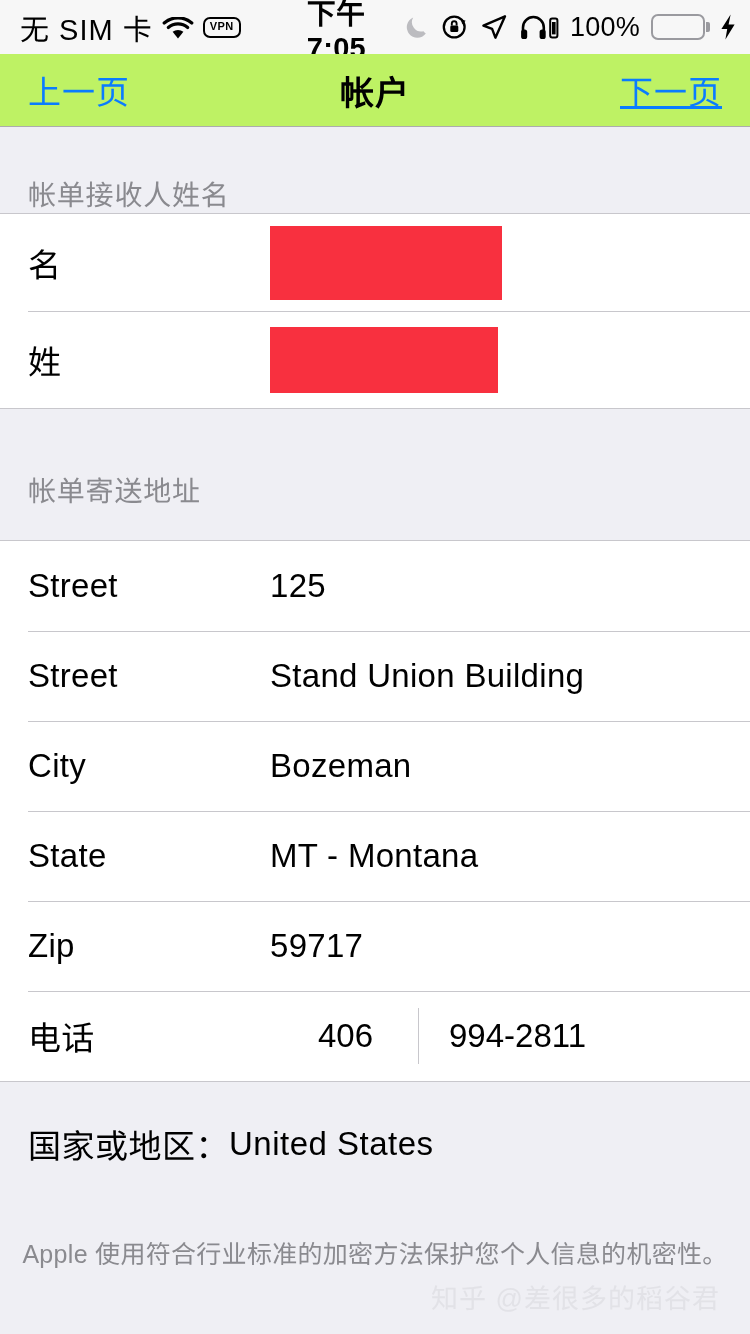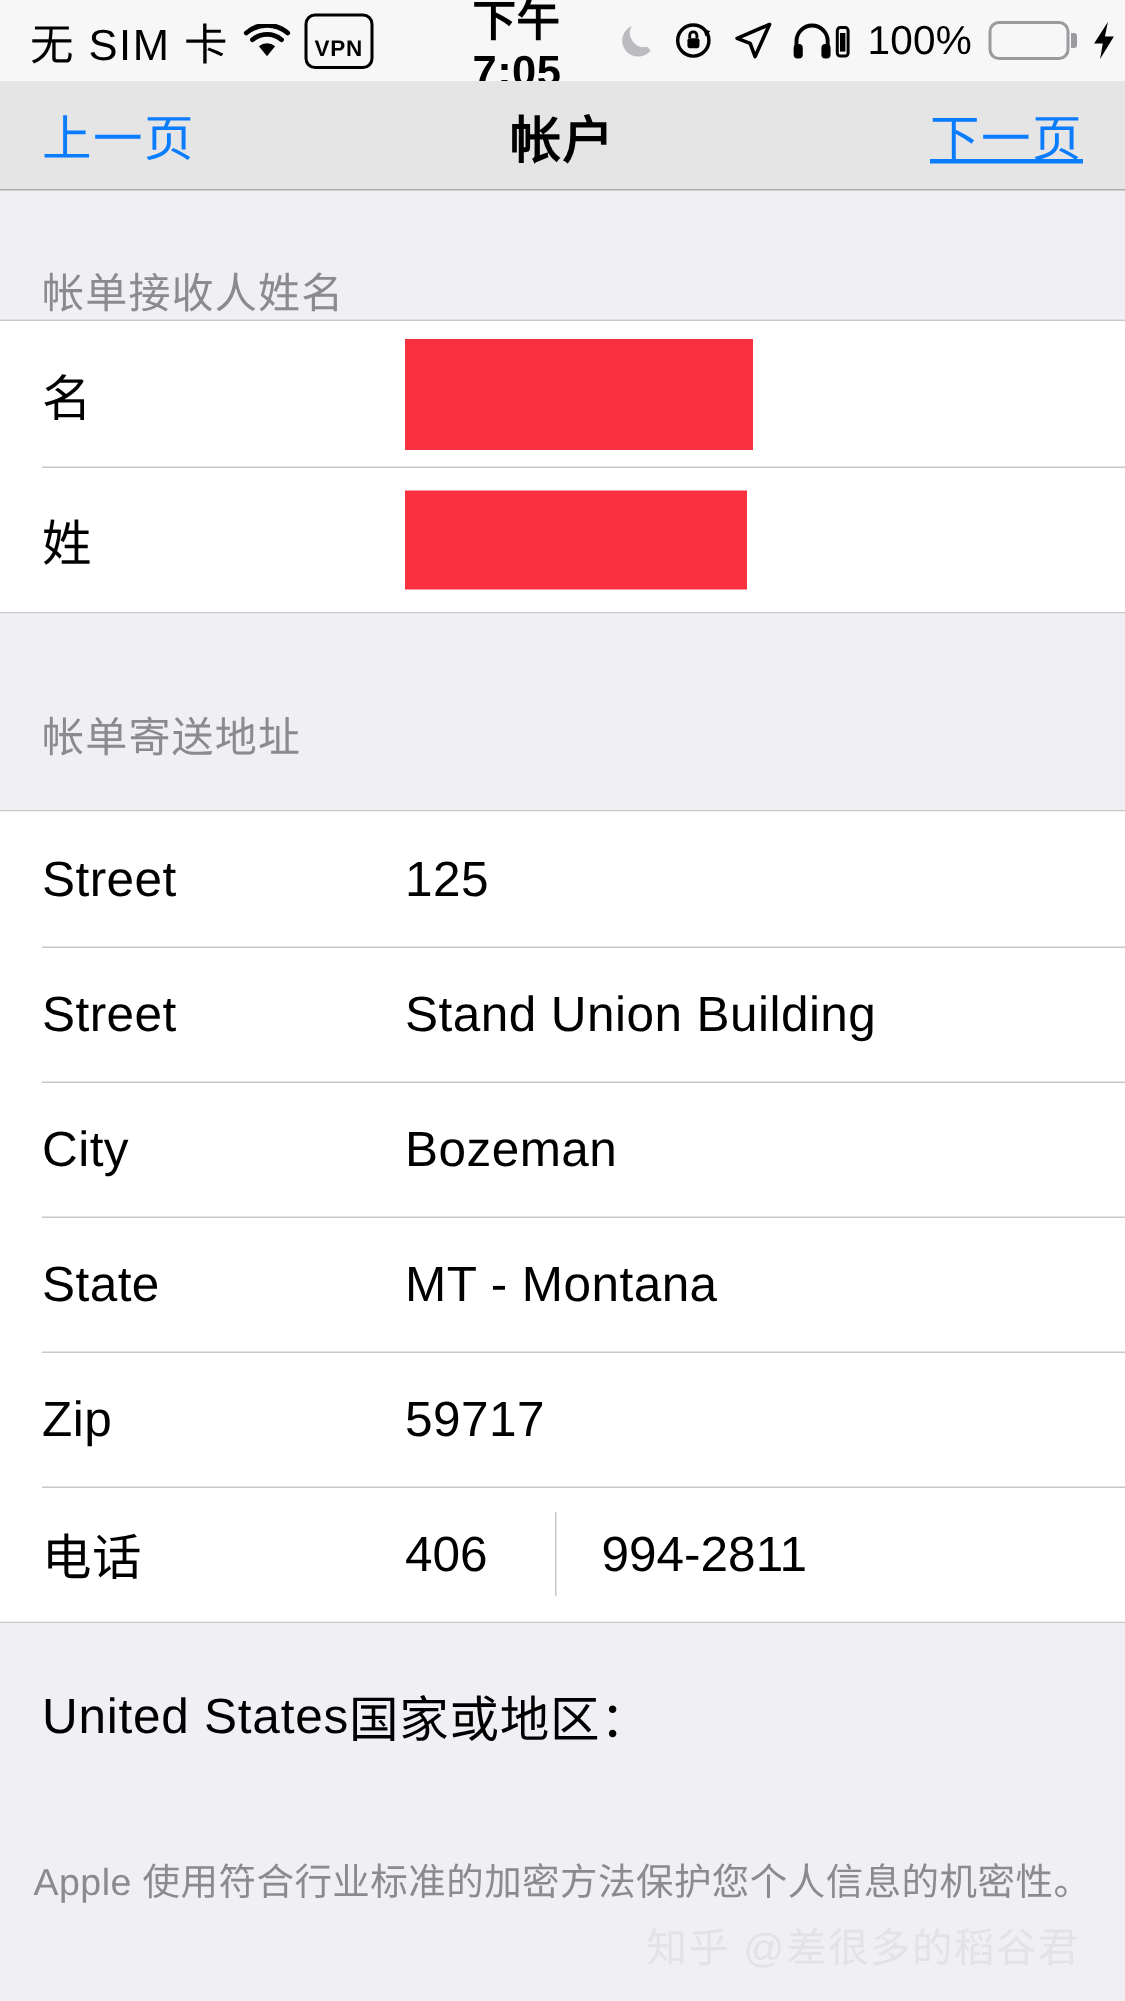--- a/index.html
+++ b/index.html
@@ -49,24 +49,24 @@
     align-items: center;
     gap: 11px;
     flex: 0 0 auto;
   }
   .carrier-text { font-size: 29px; letter-spacing: 1px; }
   .time-text { font-size: 29px; font-weight: 600; letter-spacing: 0.3px; }
 
   .vpn-badge {
     border: 2.5px solid #000;
     border-radius: 7px;
-    font-size: 15px;
+    font-size: 11px;
     font-weight: 700;
     line-height: 1;
-    padding: 14px 5px 4px 5px;
+    padding: 2px 5px 4px 5px;
     letter-spacing: 0.5px;
   }
   .wifi-icon { display: inline-block; width: 32px; height: 24px; }
   .moon-icon { display: inline-block; width: 26px; height: 26px; }
   .lock-icon { display: inline-block; width: 28px; height: 28px; }
   .loc-icon  { display: inline-block; width: 28px; height: 28px; }
   .hp-icon   { display: inline-block; width: 40px; height: 28px; }
   .pct-text  { font-size: 27px; font-weight: 500; letter-spacing: 0.2px; }
   .battery {
     width: 54px; height: 26px;
@@ -88,21 +88,21 @@
   .battery-fill {
     height: 100%;
     background: #4CD964;
     border-radius: 3px;
   }
   .bolt-icon { display: inline-block; width: 18px; height: 28px; margin-left: 3px; }
 
   
   .nav-bar {
     height: 73px;
-    background: #e5e5e5;
+    background: #bef264;
     border-bottom: 1px solid #ACACAE;
     display: flex;
     align-items: center;
     position: relative;
     box-sizing: border-box;
   }
   .nav-btn {
     font-size: 33px;
     color: #0A7CFF;
     background: none;
@@ -181,20 +181,21 @@
   }
   .redact-box.second { width: 228px; height: 66px; }
 
   .phone-area {
     display: flex;
     align-items: center;
   }
   .phone-code {
     font-size: 33px;
     width: 100px;
+    margin-left: 48px;
   }
   .phone-divider {
     width: 1px;
     height: 56px;
     background: #C8C7CC;
     margin: 0 30px 0 0;
   }
   .phone-number { font-size: 33px; }
 
   .country-block {
@@ -339,22 +340,22 @@
       <span class="row-label">电话</span>
       <span class="phone-area">
         <span class="phone-code">406</span>
         <span class="phone-divider"></span>
         <span class="phone-number">994-2811</span>
       </span>
     </div>
   </div>
 
   <div class="country-block">
+    <span>国家或地区：</span>
     <span>United States</span>
-    <span>国家或地区：</span>
   </div>
 
   <div class="footer-note">Apple 使用符合行业标准的加密方法保护您个人信息的机密性。</div>
 
   <div class="filler" style="height:120px"></div>
 </div>
 
 <div class="watermark">知乎 @差很多的稻谷君</div>
 
 </body></html>

